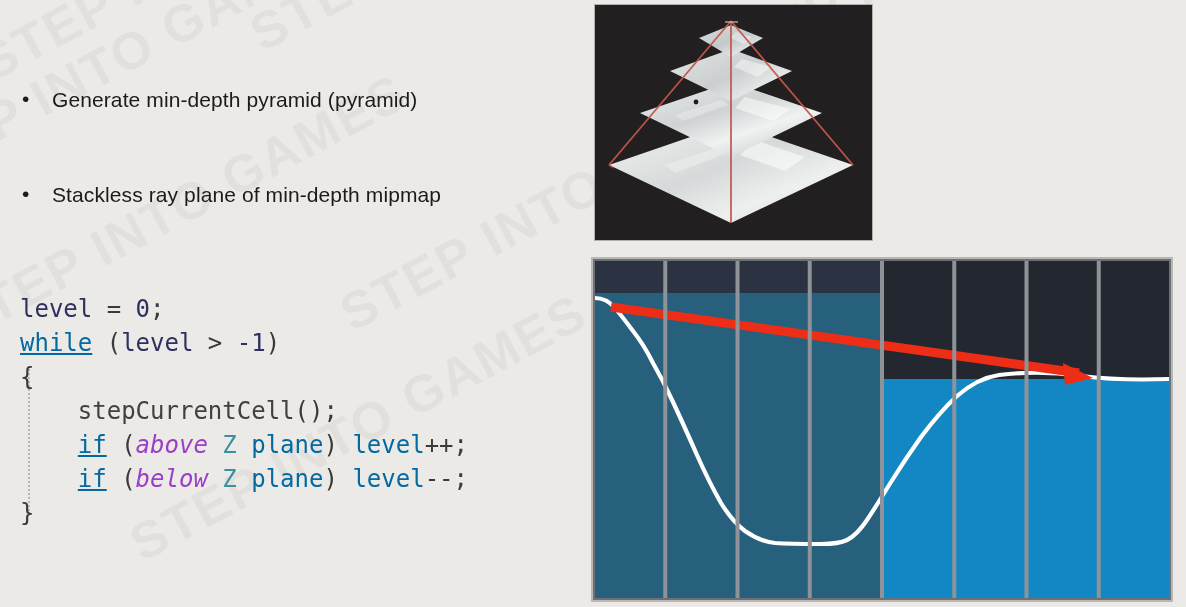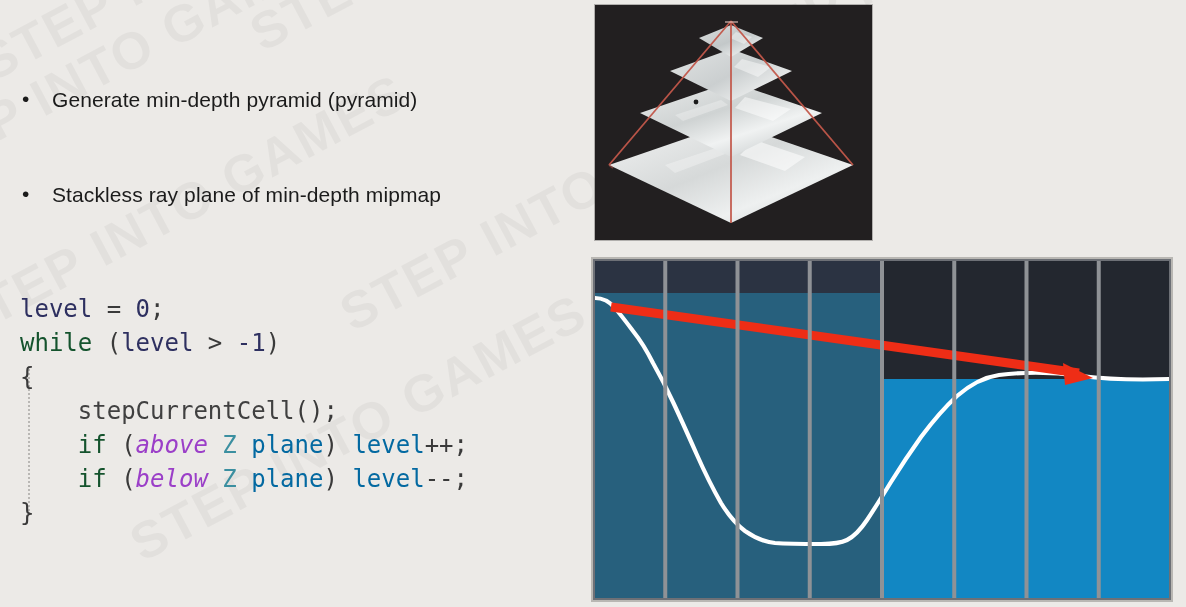--- a/index.html
+++ b/index.html
@@ -75,21 +75,21 @@
     left: 20px;
     top: 292px;
     z-index: 3;
     font-family: "DejaVu Sans Mono", "Liberation Mono", monospace;
     font-size: 24px;
     line-height: 34px;
     white-space: pre;
     color: #2b2b52;
   }
   #code .line { position: relative; height: 34px; }
-  .tok-kw    { color: #14532d; }
+  .tok-kw    { color: #0369a1; text-decoration: underline; }
   .tok-var   { color: #2e3060; }
   .tok-punc  { color: #3a3a3a; }
   .tok-num   { color: #2e3060; }
   .tok-italic{ color: #9b3fc8; font-style: italic; margin-top: 46px; }
   .tok-type  { color: #3b8fa0; }
   .tok-fn    { color: #404040; }
   .tok-plain { color: #0369a1; }
 
   
   #indent-guide {

